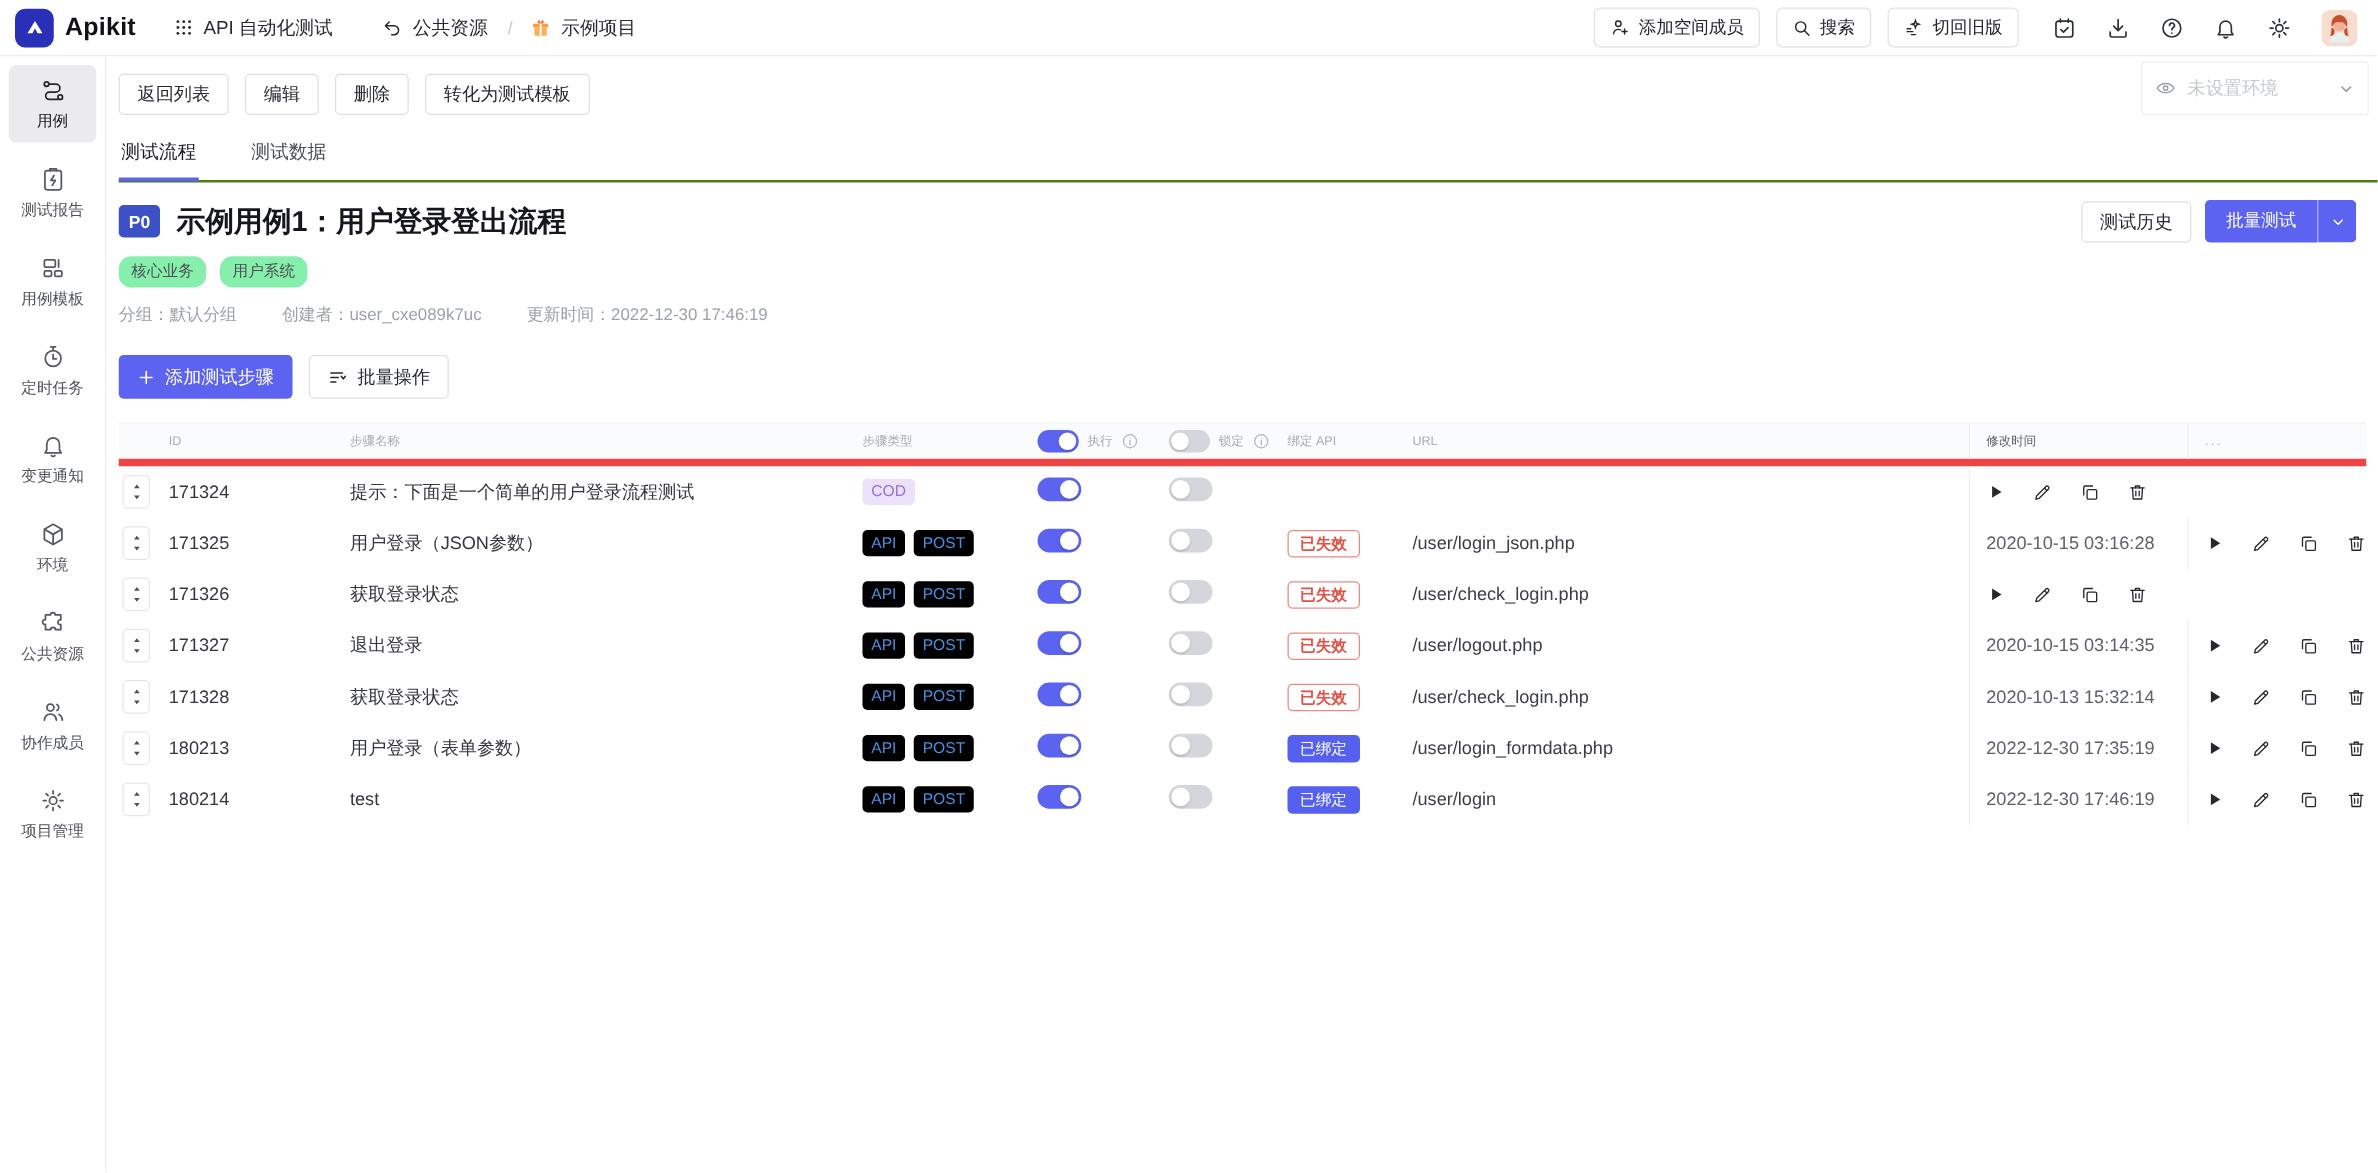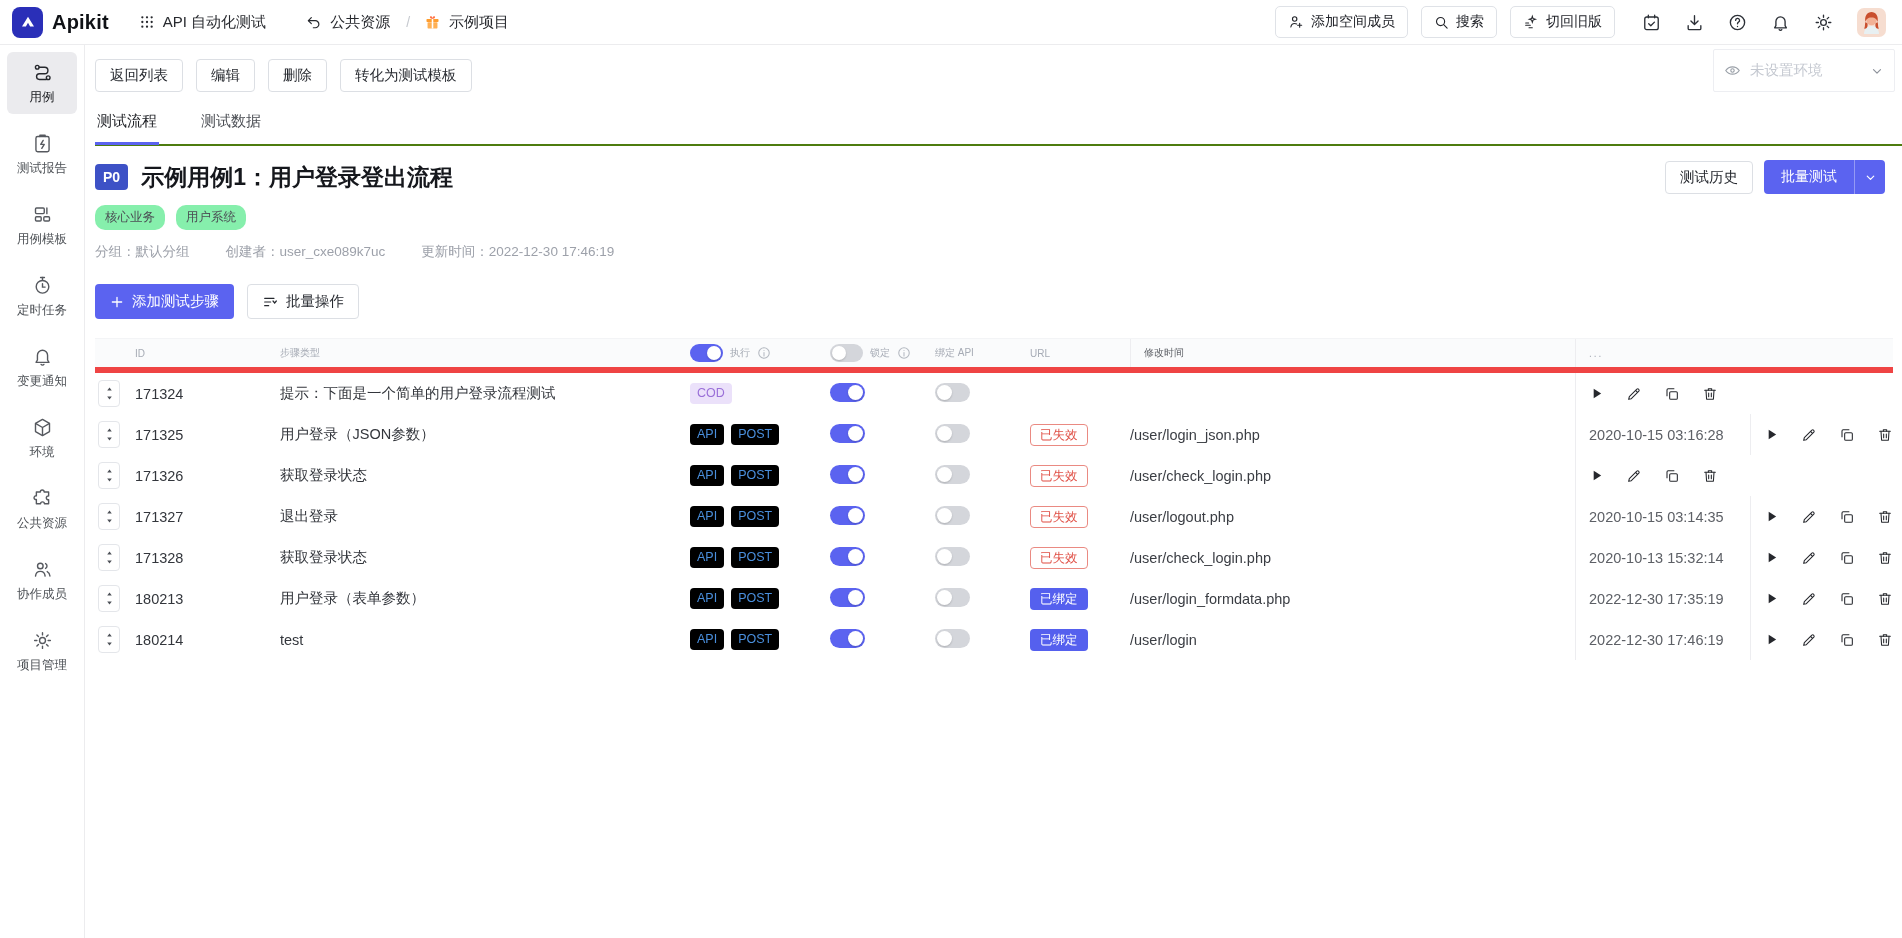--- a/index.html
+++ b/index.html
@@ -80,21 +80,21 @@
     display:flex; align-items:center; padding-left:13px; }
   .cell-time { color:#5d6066; }
   .h-flex { display:flex; align-items:center; gap:7px; }
   .info-ic { color:#b3b8c0; }
   .drag { width:22px; height:27px; margin-left:3px; border:1px solid #e4e6ea; border-radius:4px;
     background:#fff; display:flex; align-items:center; justify-content:center; color:#4d5157; cursor:grab; }
   .chips { display:flex; gap:7px; }
   .chip { font-size:12.5px; border-radius:4px; padding:3px 7px; line-height:1.15; }
   .chip-cod { background:#ebe1fa; color:#9a6fd8; }
   .chip-api, .chip-post { background:#000000; color:#4a8fdd; }
-  .chip-invalid { border:1px solid #ea8a82; color:#e05147; background:#fff; padding:3px 9px; }
+  .chip-invalid { border:1px solid #ea8a82; color:#e05147; background:#fff; padding:3px 9px;font-weight:bold; }
   .chip-bound { background:#5560ee; color:#fff; padding:4px 10px; }
   .tg { width:35px; height:19px; border-radius:10px; position:relative; cursor:pointer; display:inline-block; }
   .tg .knob { width:15px; height:15px; border-radius:50%; background:#fff; position:absolute; top:2px;
     box-shadow:0 1px 2px rgba(0,0,0,.18); }
   .tg.on { background:#5b63f0; } .tg.on .knob { right:2px; }
   .tg.off { background:#d4d6db; } .tg.off .knob { left:2px; }
   .tg.sm { width:33px; height:18px; } .tg.sm .knob { width:14px; height:14px; }
   .url-cell { color:#3a3d43; }
   .row-actions { display:flex; gap:22px; color:#26282d; }
   .row-actions .act { cursor:pointer; }
@@ -393,20 +393,21 @@
             </svg>
         </span>
         <span>批量操作</span>
       </button>
     </div>
 
     <div class="steps-table">
       <div class="trow thead">
         <div></div>
         <div>ID</div>
+        <div>步骤名称</div>
         <div>步骤类型</div>
         <div class="h-flex">
           <span class="tg sm on">
               <span class="knob"></span>
             </span>
           <span>执行</span>
           <span class="info-ic">
               <svg width="14" height="14" viewBox="0 0 24 24" fill="none" stroke="currentColor" stroke-width="1.8" stroke-linecap="round">
                 <circle cx="12" cy="12" r="9"></circle>
                 <path d="M12 7.6v.2M12 11v6"></path>

